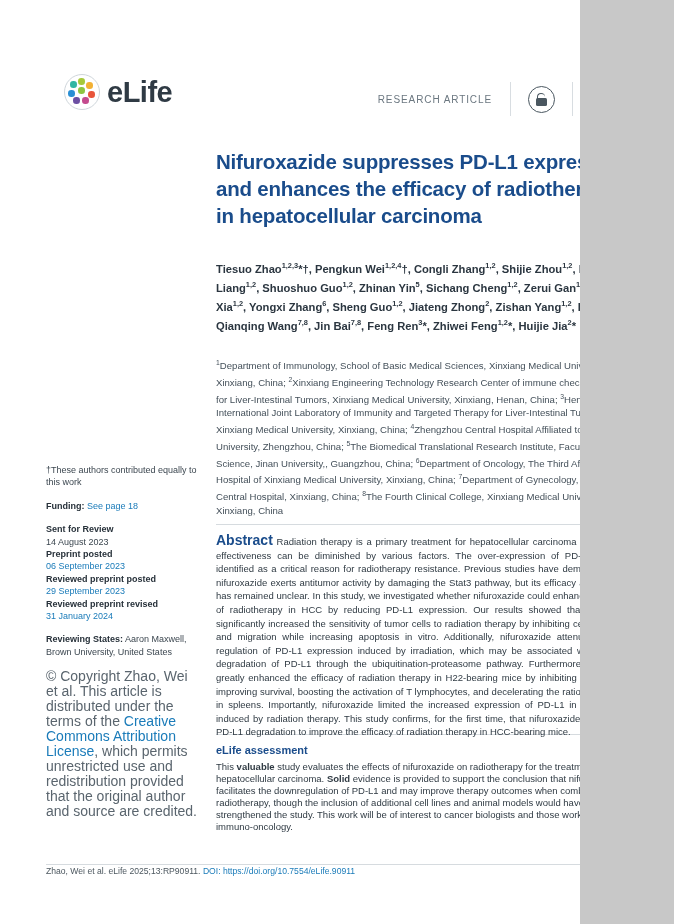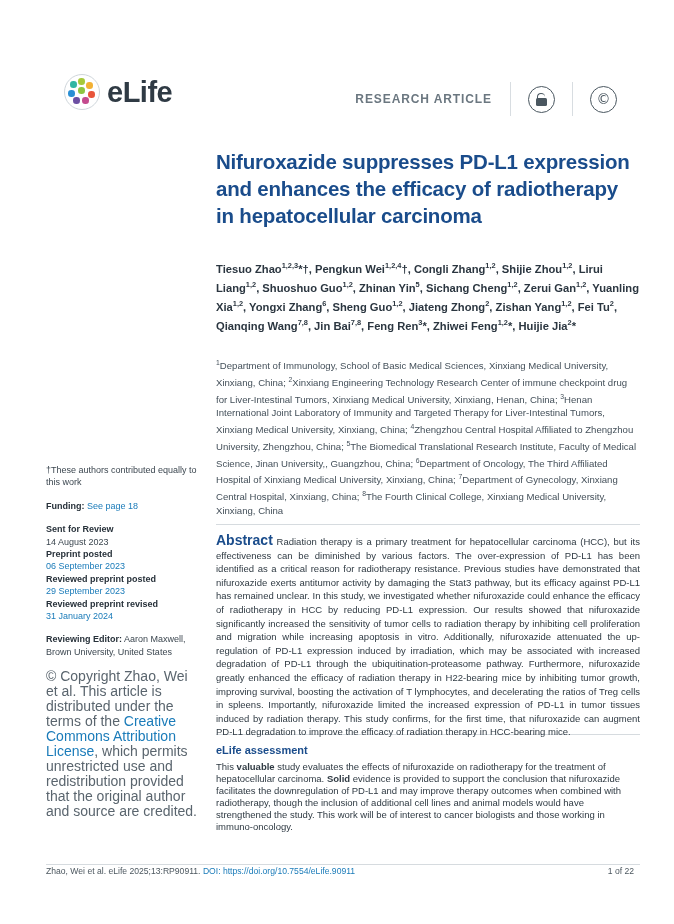--- a/index.html
+++ b/index.html
@@ -5,21 +5,21 @@
   html, body {
     margin: 0;
     padding: 0;
     background: #c8c8c8;
   }
   body {
     font-family: "Liberation Sans", sans-serif;
   }
   .page {
     position: relative;
-    width: 674px;
+    width: 580px;
     height: 924px;
     background: #ffffff;
     overflow: hidden;
   }
   .sheet {
     position: absolute;
     left: 28px;
     top: 26px;
     width: 618px;
     height: 872px;
@@ -64,24 +64,24 @@
   }
   .header-right {
     position: absolute;
     right: 0;
     top: 14px;
     display: flex;
     align-items: center;
     gap: 0;
   }
   .article-type {
-    font-size: 12px;
+    font-size: 10px;
     letter-spacing: 0.9px;
     color: #6b7780;
-    font-weight: 700;
+    font-weight: 400;
     padding-right: 18px;
     margin-left: 48px;
   }
   .hdiv {
     width: 1px;
     height: 34px;
     background: #d8dde1;
   }
   .badge-circle {
     width: 25px;
@@ -289,21 +289,21 @@
         <b>Sent for Review</b><br>
         <span>14 August 2023</span><br>
         <b>Preprint posted</b><br>
         <span class="lnk">06 September 2023</span><br>
         <b>Reviewed preprint posted</b><br>
         <span class="lnk">29 September 2023</span><br>
         <b>Reviewed preprint revised</b><br>
         <span class="lnk">31 January 2024</span>
       </div>
       <div class="blk">
-        <b>Reviewing Editor:</b><span> Aaron Maxwell, Brown University, United States</span>
+        <b>Reviewing States:</b><span> Aaron Maxwell, Brown University, United States</span>
       </div>
       <div class="blk small-copy">
         <span>© Copyright Zhao, Wei et al. This article is distributed under the terms of the </span><span class="lnk">Creative Commons Attribution License</span><span>, which permits unrestricted use and redistribution provided that the original author and source are credited.</span>
       </div>
     </div>
 
     <div class="rule" style="left:188px; top:498px; width:424px;"></div>
     <div class="rule" style="left:188px; top:708px; width:424px;"></div>
     <div class="rule" style="left:18px; top:838px; width:594px;"></div>
 

